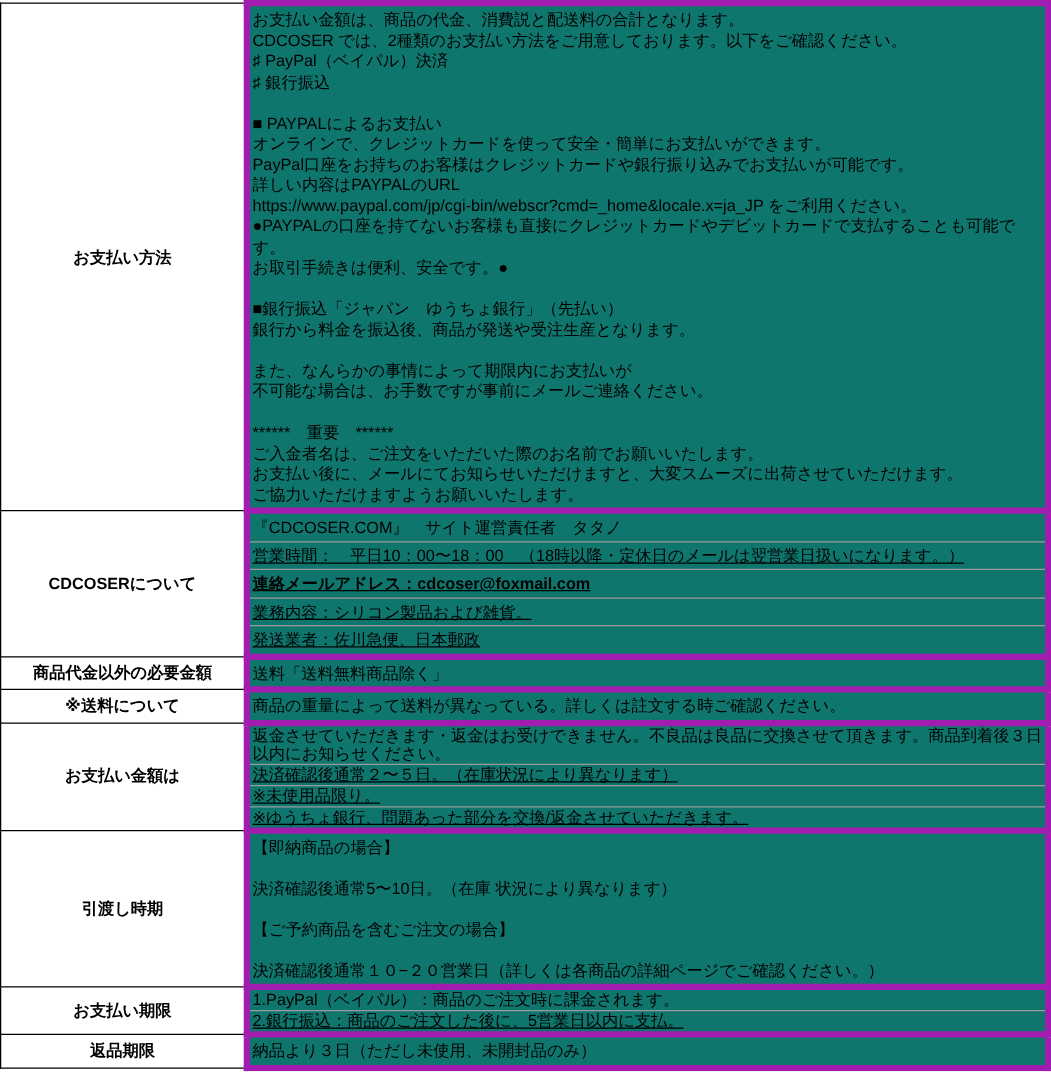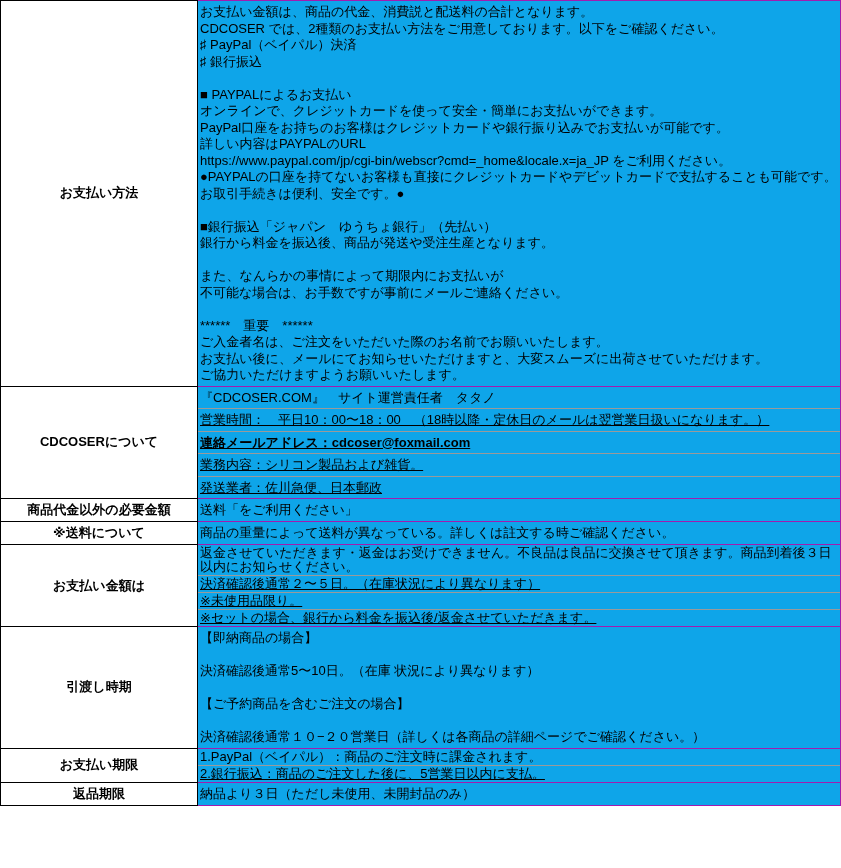--- a/index.html
+++ b/index.html
@@ -18,25 +18,25 @@
     width: 197px;
     border: 1px solid #000000;
     font-weight: bold;
     font-size: 13px;
     text-align: center;
     vertical-align: middle;
     padding: 2px;
     background: #ffffff;
   }
   td.content {
-    border: 1px solid #a21caf;
+    border: 5px solid #a21caf;
     padding: 0;
     vertical-align: top;
     font-size: 13px;
-    background: #0ea5e9;
+    background: #0f766e;
   }
   .subcell {
     padding: 3px 2px 2px 2px;
     line-height: 16.5px;
     white-space: pre-wrap;
     word-break: break-all;
     overflow-wrap: anywhere;
   }
   .subcell + .subcell { border-top: 1px solid #9a9a9a; text-decoration: underline; }
   tr.tight .subcell { padding: 1px 2px; line-height: 14px; }
@@ -84,38 +84,38 @@
         <div class="subcell">営業時間：　平日10：00〜18：00　（18時以降・定休日のメールは翌営業日扱いになります。）</div>
         <div class="subcell bold">連絡メールアドレス：cdcoser@foxmail.com</div>
         <div class="subcell">業務内容：シリコン製品および雑貨。</div>
         <div class="subcell">発送業者：佐川急便、日本郵政</div>
       </td>
     </tr>
 
     <tr>
       <th class="label">商品代金以外の必要金額</th>
       <td class="content">
-        <div class="subcell">送料「をご利用ください」</div>
+        <div class="subcell">送料「送料無料商品除く」</div>
       </td>
     </tr>
 
     <tr>
       <th class="label">※送料について</th>
       <td class="content">
         <div class="subcell">商品の重量によって送料が異なっている。詳しくは註文する時ご確認ください。</div>
       </td>
     </tr>
 
     <tr class="tight">
       <th class="label">お支払い金額は</th>
       <td class="content">
         <div class="subcell">返金させていただきます・返金はお受けできません。不良品は良品に交換させて頂きます。商品到着後３日以内にお知らせください。</div>
         <div class="subcell">決済確認後通常２〜５日。（在庫状況により異なります）</div>
         <div class="subcell">※未使用品限り。</div>
-        <div class="subcell">※セットの場合、銀行から料金を振込後/返金させていただきます。</div>
+        <div class="subcell">※ゆうちょ銀行、問題あった部分を交換/返金させていただきます。</div>
       </td>
     </tr>
 
     <tr>
       <th class="label">引渡し時期</th>
       <td class="content">
         <div class="subcell">【即納商品の場合】
 
 決済確認後通常5〜10日。（在庫 状況により異なります）
 

